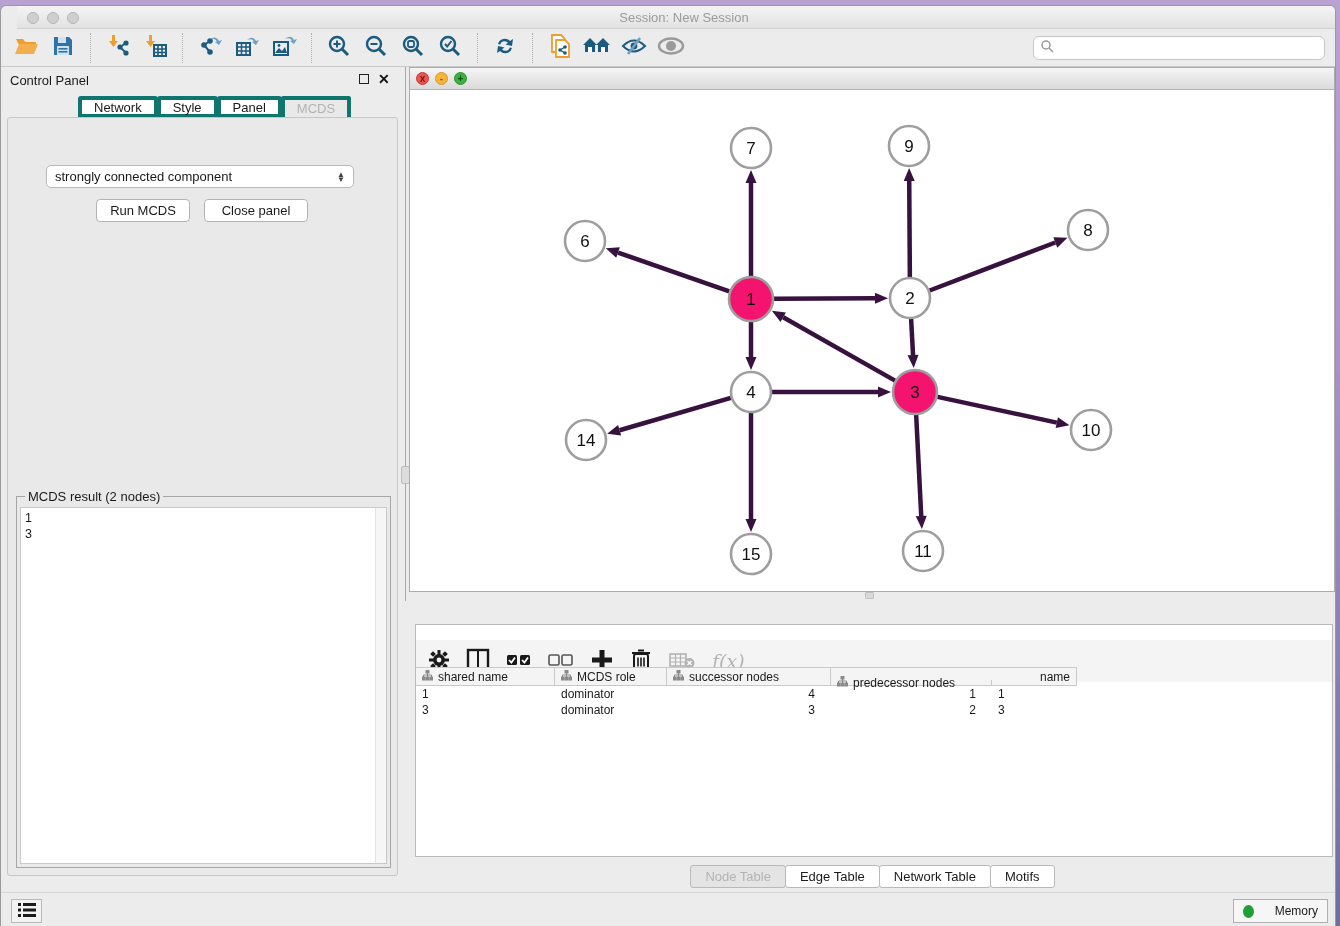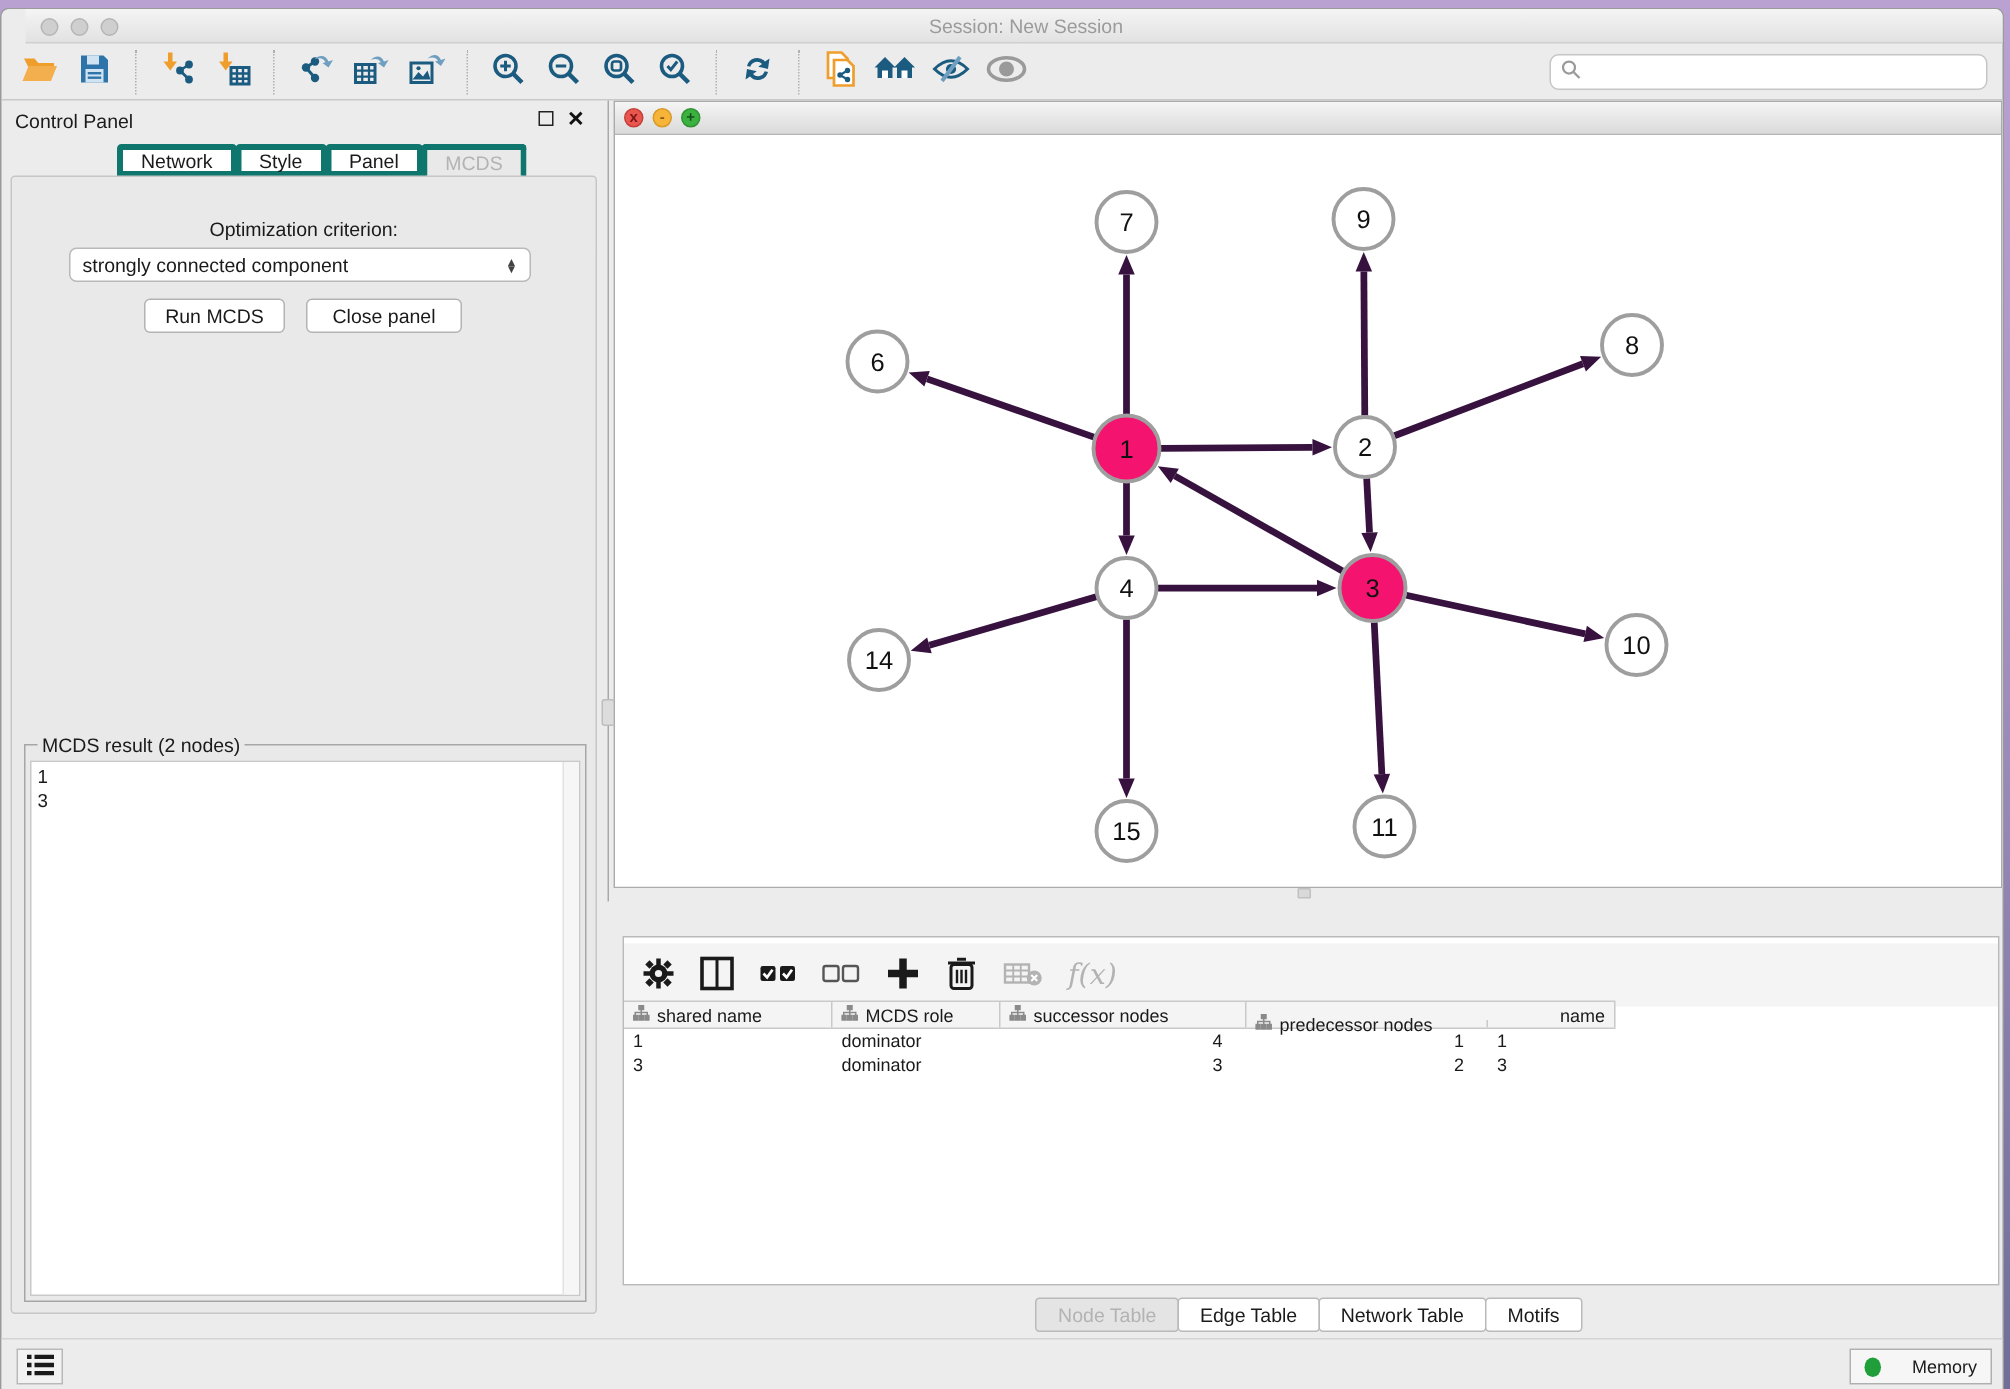--- a/index.html
+++ b/index.html
@@ -65,21 +65,21 @@
            font-size:10px; font-weight:bold; text-align:center; line-height:12px; }
   .net-title { position:absolute; width:100%; text-align:center; top:3px; color:#222; }
   .net-canvas { position:absolute; left:0; top:22px; width:924px; height:501px; background:#fff; }
   .net-grip { position:absolute; left:864px; top:586px; width:9px; height:7px; background:#d9d9d9;
               border:1px solid #c0c0c0; border-radius:1px; }
   
   .tp-header { position:absolute; left:408px; top:628px; width:928px; height:24px; }
   .tp-title { position:absolute; left:9px; top:6px; }
   .tp-container { position:absolute; left:414px; top:618px; width:918px; height:233px;
                   background:#fff; border:1px solid #b9b9b9; }
-  .tp-toolbar { position:absolute; left:0; top:4px; width:100%; height:42px; background:#f4f4f4;
+  .tp-toolbar { position:absolute; left:0; top:15px; width:100%; height:42px; background:#f4f4f4;
                 display:flex; align-items:center; gap:16px; padding:0 12px; }
   .fx { font-family:"DejaVu Serif", serif; font-style:italic; font-size:19px; color:#b3b3b3; }
   .thead { position:absolute; left:0; top:42px; height:19px; display:flex;
            border-top:1px solid #c9c9c9; border-bottom:1px solid #c9c9c9; background:#f4f4f4; }
   .th { display:flex; align-items:center; gap:5px; padding:0 6px; border-right:1px solid #c9c9c9;
         font-size:12px; justify-content:flex-start; }
   .th.center { justify-content:flex-end; }
   .tbody { position:absolute; left:0; top:62px; width:100%; }
   .tr { display:flex; height:16px; font-size:12px; }
   .td { padding:0 6px; overflow:hidden; white-space:nowrap; }
@@ -255,21 +255,20 @@
   </div>
 
   <div class="cp-tabs" id="cp-tabs">
       <div class="tab">Network</div>
       <div class="tab">Style</div>
       <div class="tab">Panel</div>
       <div class="tab sel">MCDS</div>
     </div>
 
   <div class="cp-body">
-    <div class="opt-label">Optimization criterion:</div>
     <div class="cp-select">
       <span>strongly connected component</span>
       <span class="spin">
           <span>▲</span>
           <span>▼</span>
         </span>
     </div>
     <div class="cp-btn" style="left:88px; width:94px">Run MCDS</div>
     <div class="cp-btn" style="left:196px; width:104px">Close panel</div>
     <div class="groupbox">

